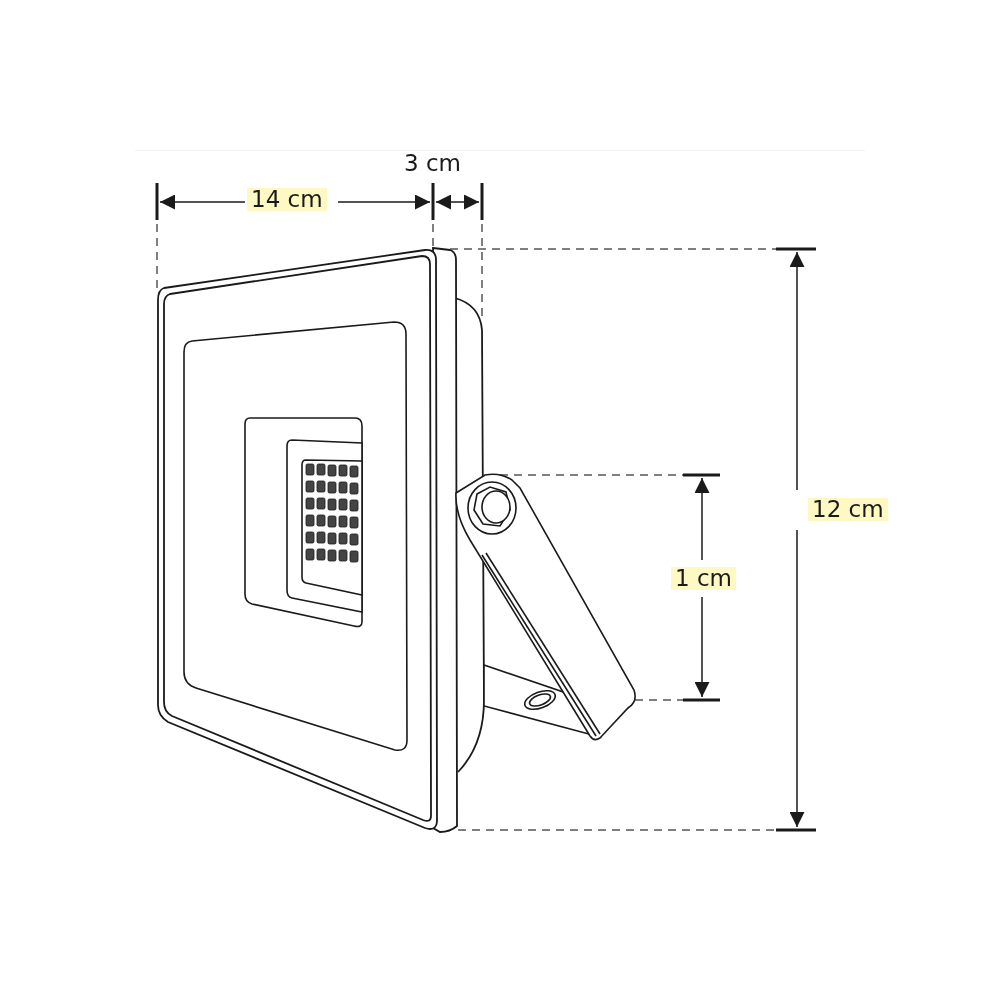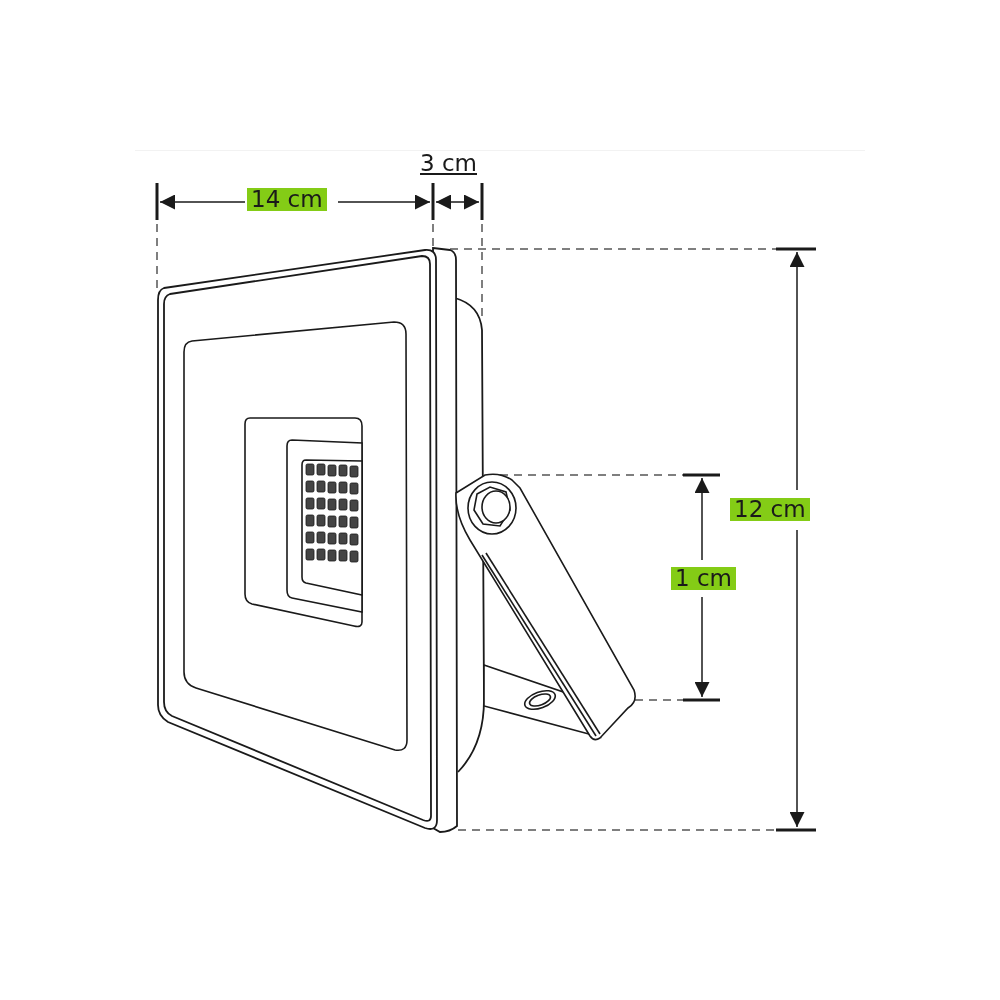--- a/index.html
+++ b/index.html
@@ -1,21 +1,21 @@
 <!DOCTYPE html>
 <html><head>
 <meta charset="utf-8">
 <style>
   html, body { margin: 0; padding: 0; background: #ffffff; }
   body { width: 1000px; height: 1000px; position: relative; overflow: hidden; font-family: "DejaVu Sans", sans-serif; }
   svg { position: absolute; left: 0; top: 0; }
-  .label { position: absolute; font-family: "DejaVu Sans", sans-serif; font-size: 23px; color: #1a1a1a; white-space: nowrap; line-height: 1; background: #84cc16; padding: 0 4px; }
+  .label { position: absolute; font-family: "DejaVu Sans", sans-serif; font-size: 23px; color: #1a1a1a; white-space: nowrap; line-height: 1; background: #fef9c3; padding: 0 4px; }
   #lbl-width { left: 247px; top: 188px; }
-  #lbl-depth { left: 416px; top: 152px; background: transparent; text-decoration: underline; }
-  #lbl-height { left: 730px; top: 498px; }
+  #lbl-depth { left: 400px; top: 152px; background: transparent; }
+  #lbl-height { left: 808px; top: 498px; }
   #lbl-bracket { left: 671px; top: 567px; }
   .top-rule { position: absolute; left: 135px; top: 150px; width: 730px; height: 1px; background: #f2f2f2; }
 </style>
 </head>
 <body>
 
 <div class="top-rule"></div>
 
 <svg width="1000" height="1000" viewBox="0 0 1000 1000">
   <defs>

